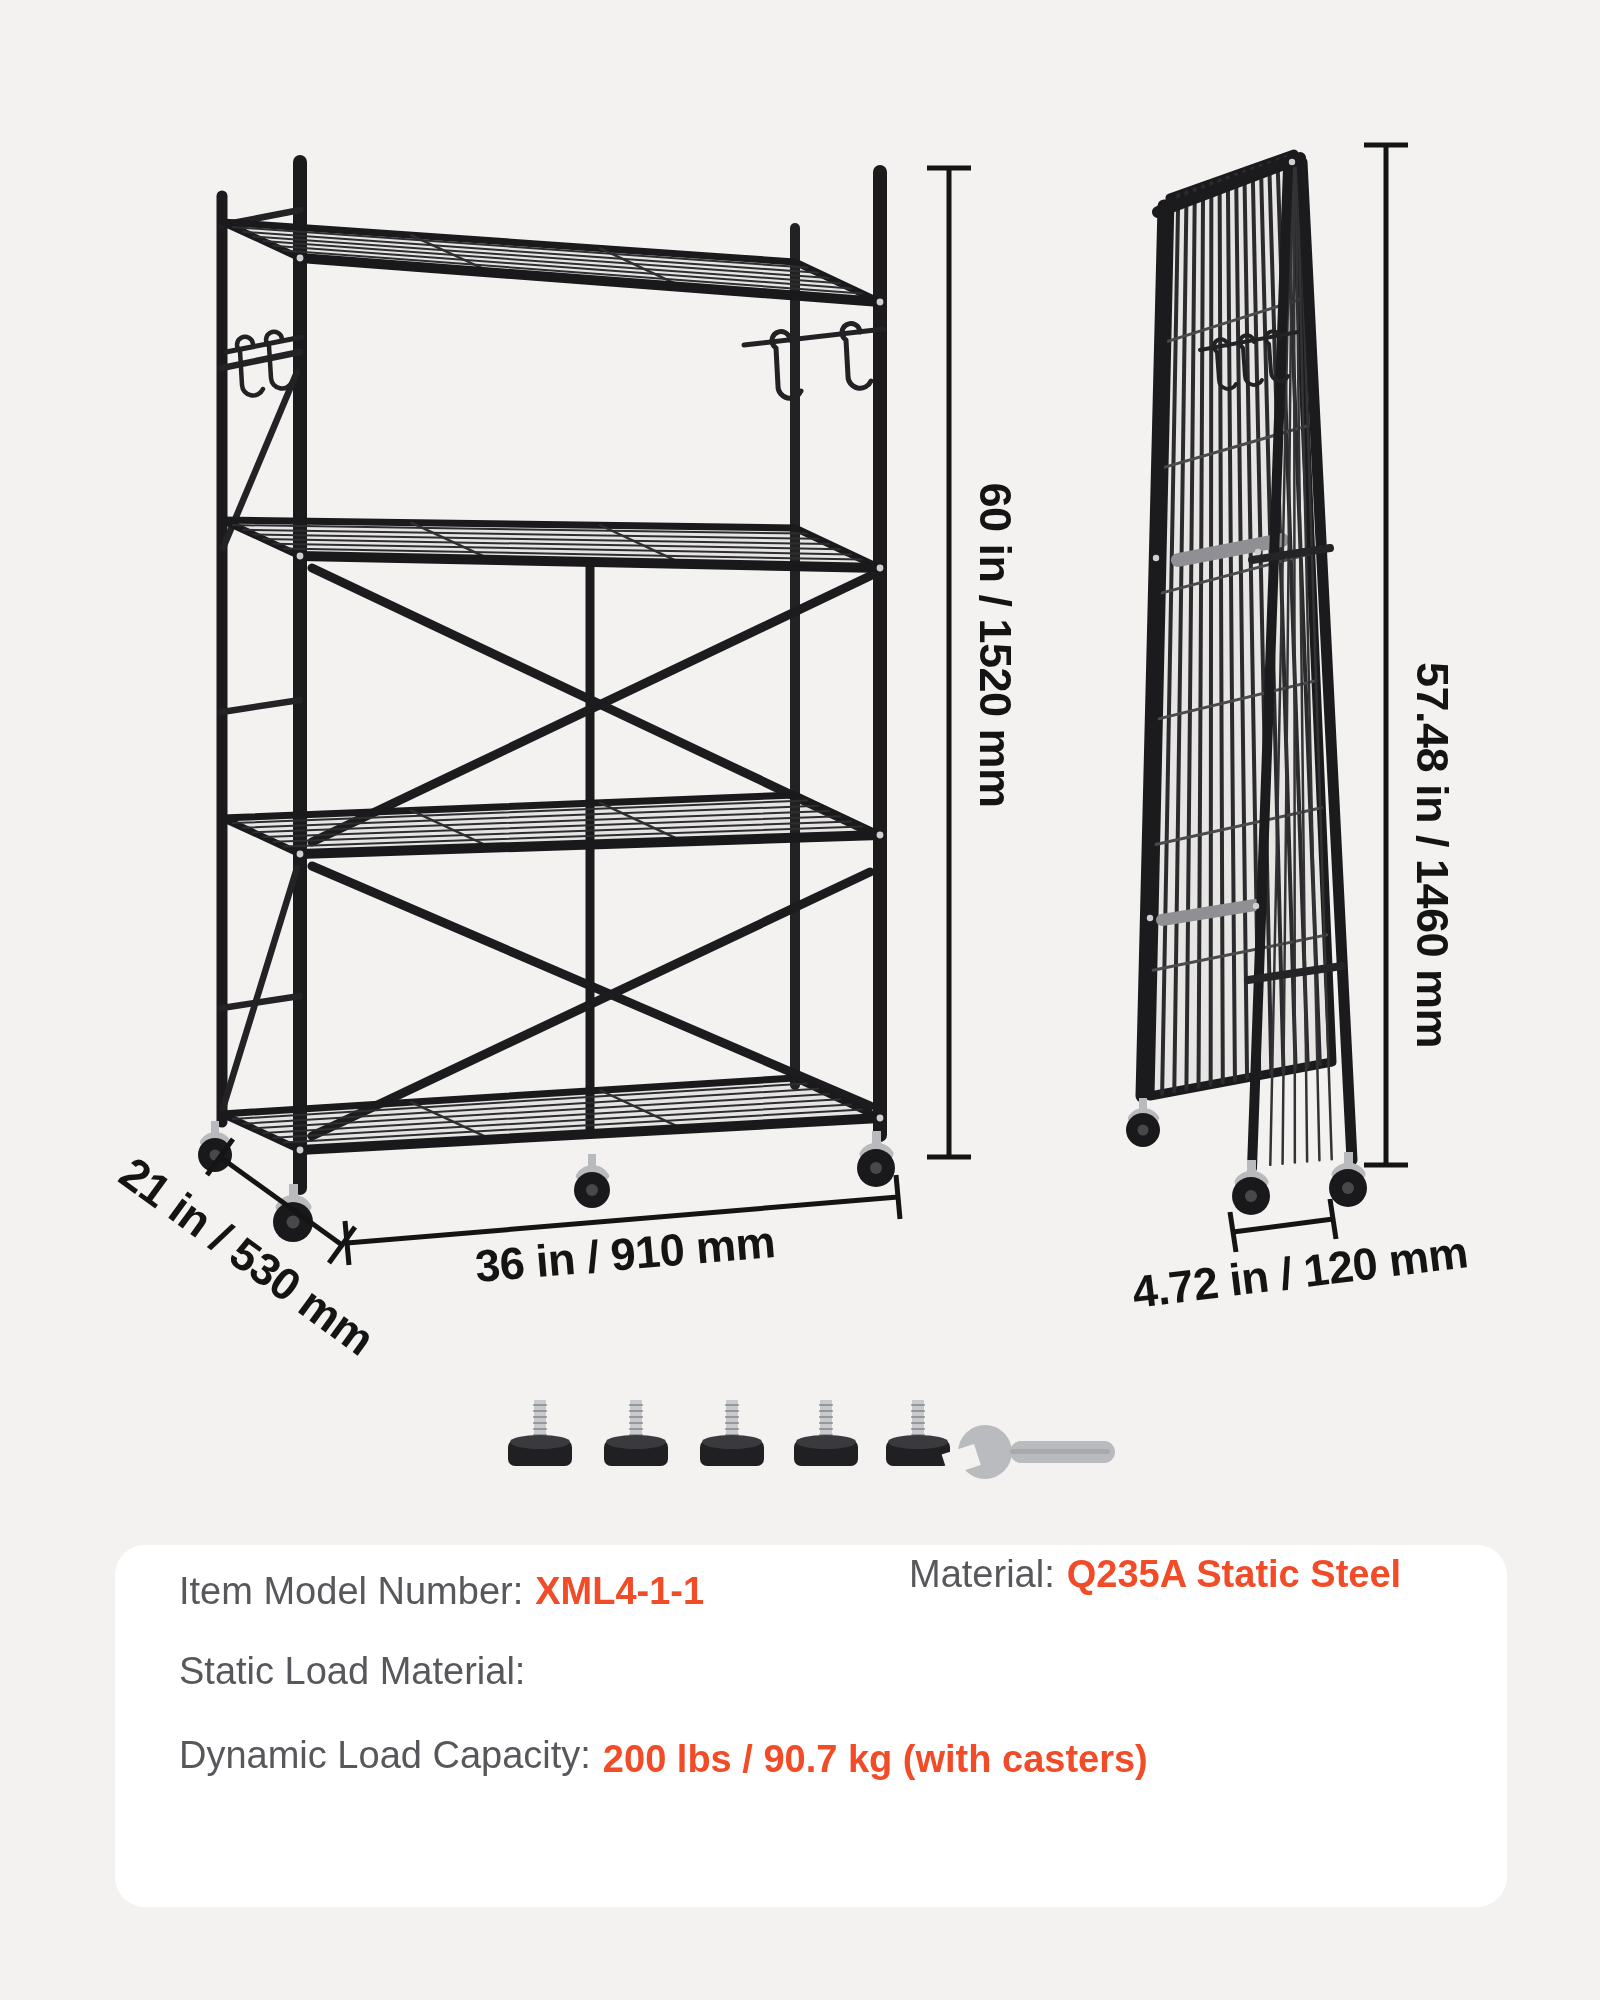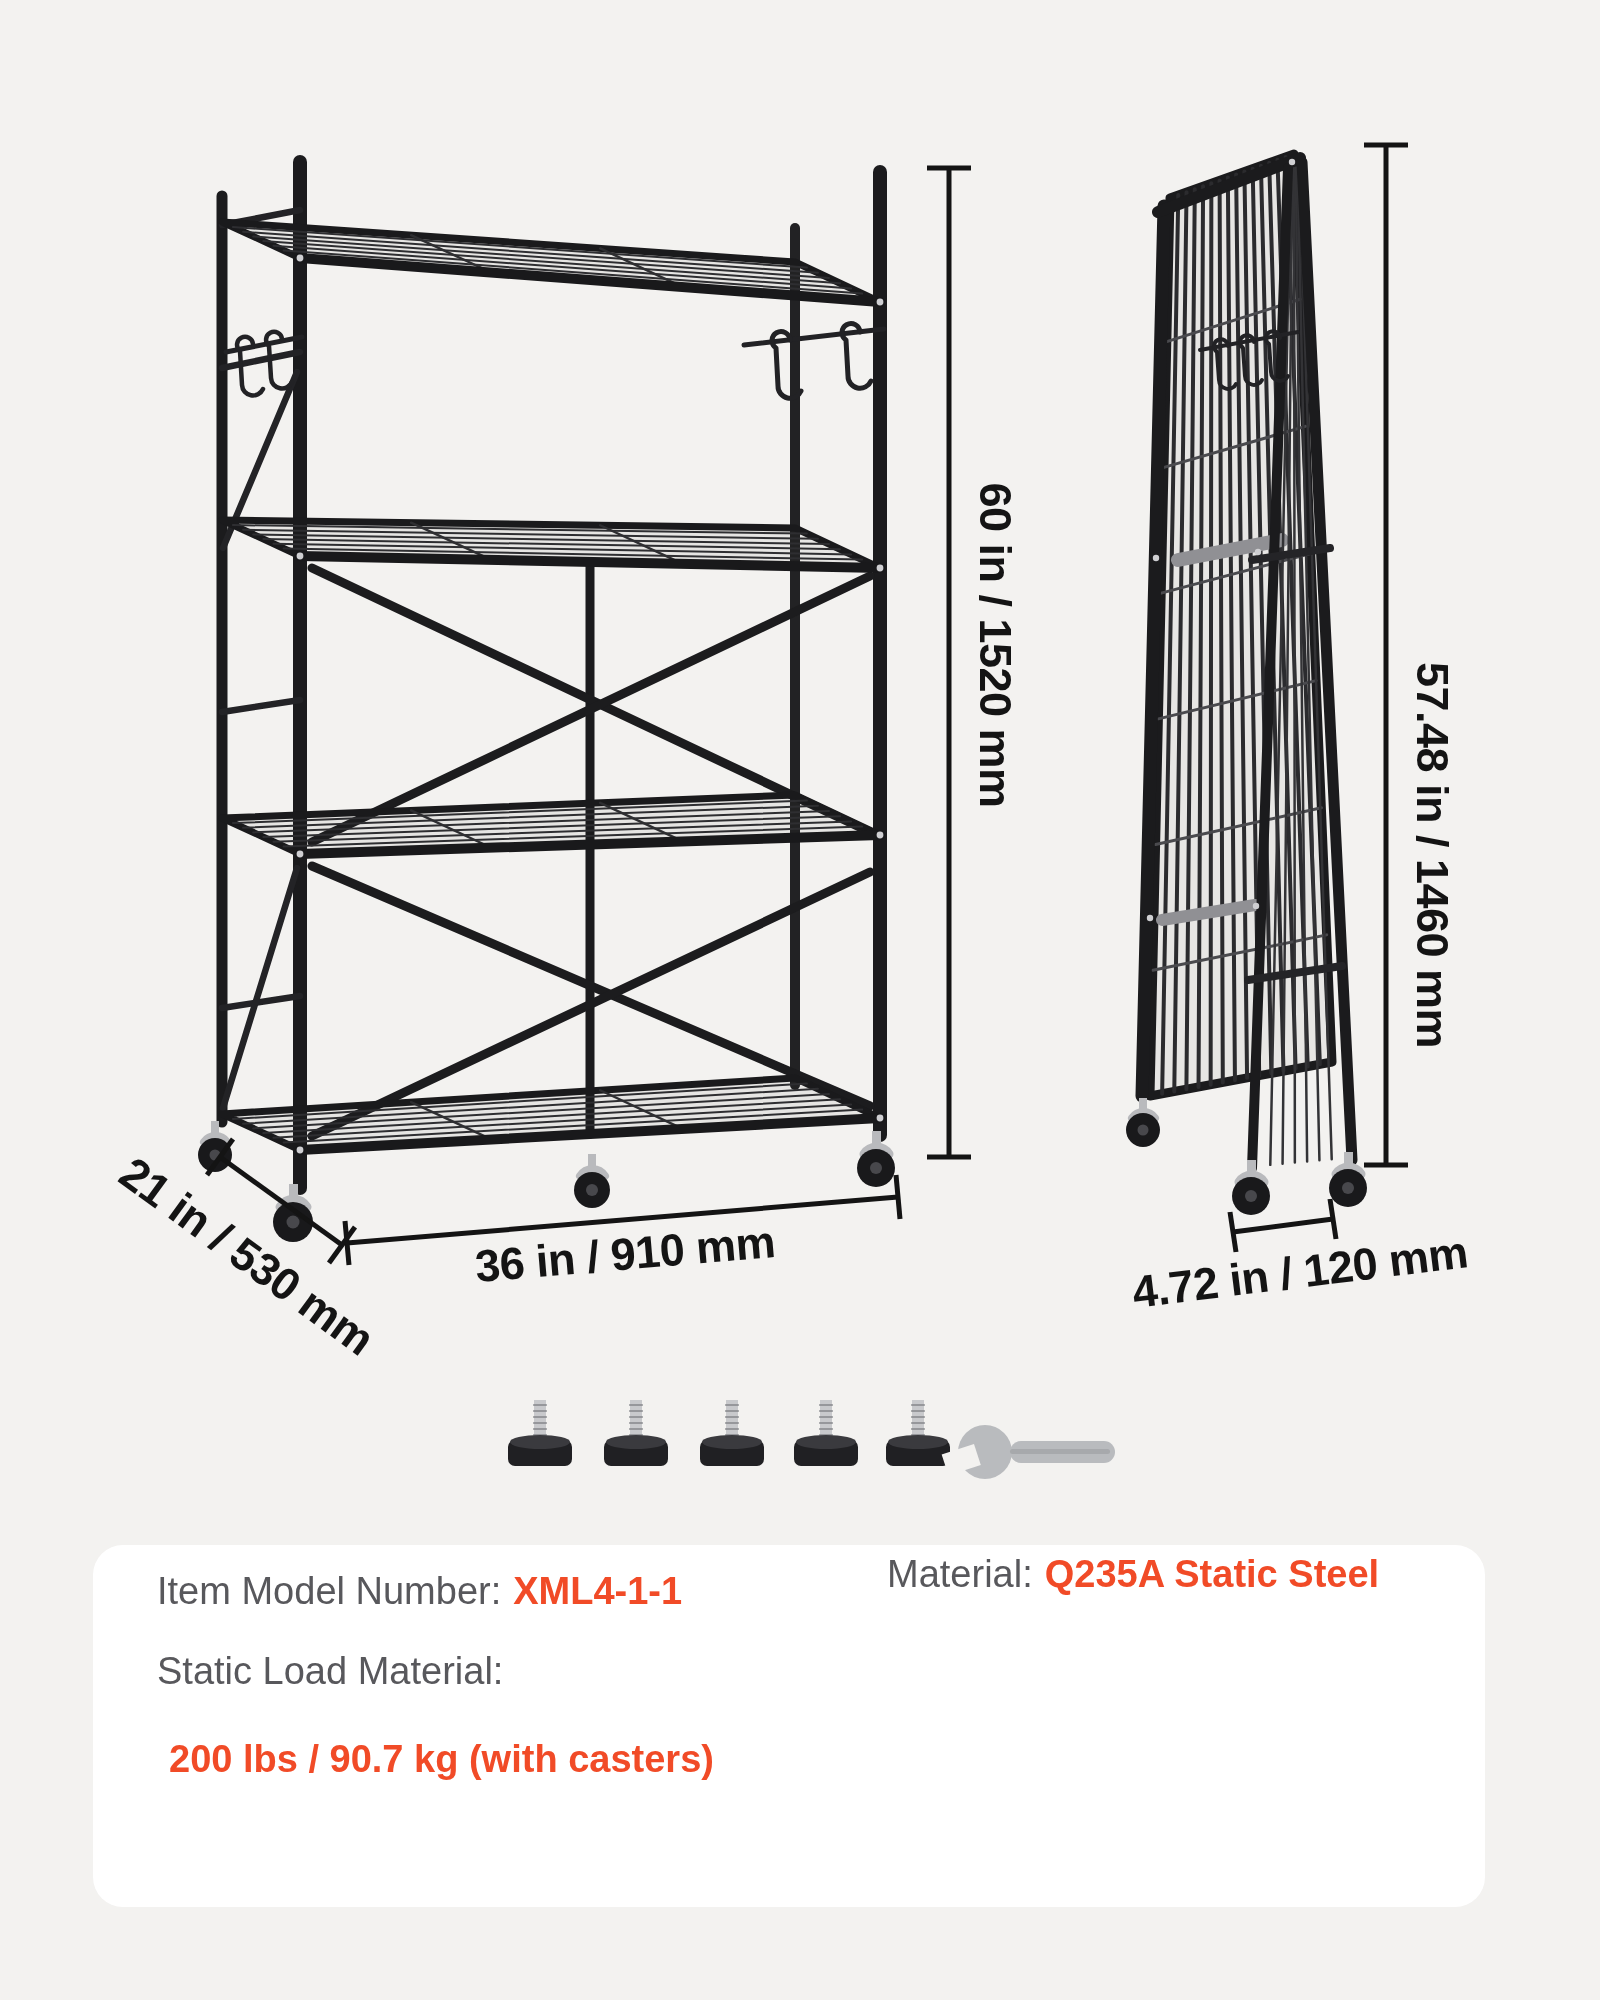--- a/index.html
+++ b/index.html
@@ -11,21 +11,21 @@
   }
   .canvas{position:absolute;inset:0;}
   svg.scene{position:absolute;left:0;top:0;}
   .dim-label{
     position:absolute;
     transform:translate(-50%,-50%) rotate(var(--r,0deg));
     font-weight:700;font-size:45px;line-height:1;
     letter-spacing:-0.5px;color:#141414;white-space:nowrap;
   }
   .spec-card{
-    position:absolute;left:93px;top:1545px;width:1392px;height:362px;
+    position:absolute;left:115px;top:1545px;width:1392px;height:362px;
     background:#ffffff;border-radius:30px;
     box-sizing:border-box;padding:0 0 0 64px;
   }
   .spec-row{height:84px;display:flex;align-items:center;position:relative;font-size:38px;}
   .spec-pair{display:flex;align-items:baseline;white-space:nowrap;}
   .spec-pair.abs{position:absolute;left:730px;top:0;height:84px;display:flex;}
   .spec-label{color:#58585c;}
   .spec-value{color:#f14b27;font-weight:700;margin-left:12px;margin-top:8px;}
 </style>
 </head>
@@ -350,16 +350,17 @@
       </div>
       <div class="spec-pair abs">
         <span class="spec-label">Material:</span>
         <span class="spec-value">Q235A Static Steel</span>
       </div>
     </div>
     <div class="spec-row">
       <span class="spec-label">Static Load Material:</span>
     </div>
     <div class="spec-row">
+      <span class="spec-label">Dynamic Load Capacity:</span>
       <span class="spec-value">200 lbs / 90.7 kg (with casters)</span>
     </div>
   </div>
 </div>
 
 </body></html>

